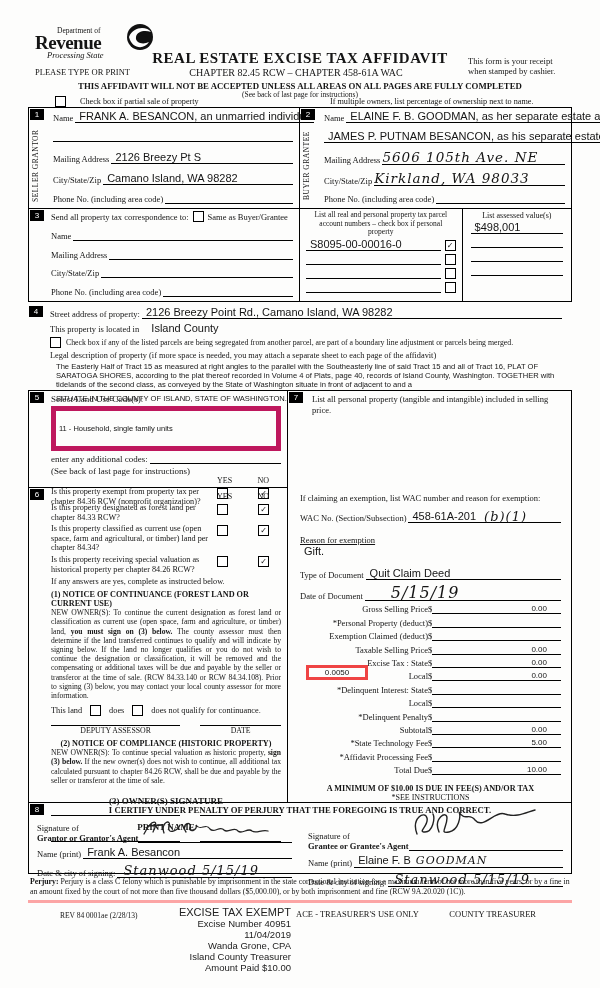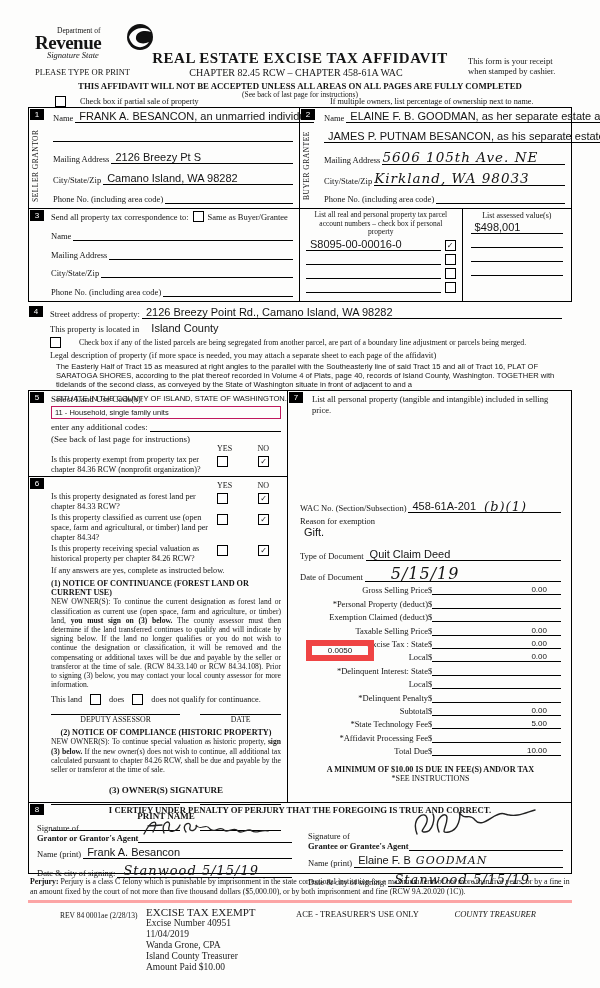--- a/index.html
+++ b/index.html
@@ -45,78 +45,78 @@
   .s3mid .hd{text-align:center;line-height:8.5px;}
   .prow{display:flex;align-items:flex-end;height:14px;gap:4px;}
   .s3right{flex:1;box-sizing:border-box;padding:2px 8px;font-size:8px;}
   .s3right .hd{text-align:center;}
   .arow{display:flex;align-items:flex-end;height:14px;}
   
   .sec4{position:relative;padding:4px 0 2px 22px;height:82px;font-size:8.5px;}
   .sec4 .street{display:flex;align-items:flex-end;width:98%;}
   .legal-txt{font-family:"Liberation Sans",sans-serif;font-size:7.6px;line-height:9px;margin-top:2px;padding-left:6px;}
   .situate{font-family:"Liberation Sans",sans-serif;font-size:7.6px;margin-top:5px;padding-left:6px;}
-  .small-note{font-size:7.8px;display:flex;gap:18px;align-items:center;margin:3px 0;}
+  .small-note{font-size:7.8px;display:flex;gap:5px;align-items:center;margin:3px 0;}
   
   .cols{display:flex;border:1px solid #000;height:411px;}
   .lcol{width:259px;border-right:1px solid #000;display:flex;flex-direction:column;box-sizing:border-box;}
   .box5{border-bottom:1px solid #000;position:relative;padding:3px 6px 2px 22px;height:97px;box-sizing:border-box;}
   .box6{flex:1;position:relative;padding:2px 6px 3px 22px;box-sizing:border-box;font-size:8.2px;}
-  .codebox{border:1px solid #be185d;margin:2px 0;padding:1px 3px;font-family:"Liberation Sans",sans-serif;font-size:7.5px;}
+  .codebox{border:5px solid #be185d;margin:2px 0;padding:13px 3px;font-family:"Liberation Sans",sans-serif;font-size:7.5px;}
   .ynh{display:flex;width:52px;justify-content:space-between;margin-left:auto;margin-right:12px;font-size:8px;}
   .qrow{display:flex;margin-top:2px;}
   .qtext{flex:1;font-size:8.2px;line-height:9.6px;padding-right:4px;}
   .qboxes{width:52px;display:flex;justify-content:space-between;margin-right:12px;padding-top:1px;}
   .n-title{font-weight:bold;font-size:8.2px;margin-top:4px;}
   .n-body{font-size:7.6px;line-height:9.2px;text-align:justify;}
   .thisland{display:flex;gap:8px;align-items:center;font-size:8.3px;margin:5px 0 2px 0;}
   .dual{display:flex;gap:20px;margin-top:9px;}
   .dual .a{flex:1.6;border-bottom:1px solid #000;}
   .dual .b{flex:1;border-bottom:1px solid #000;}
   .dual-lab{display:flex;gap:20px;font-size:7.8px;}
   .dual-lab .a{flex:1.6;text-align:center;}
   .dual-lab .b{flex:1;text-align:center;}
   .center-bold{font-weight:bold;text-align:center;}
   .rcol{flex:1;position:relative;padding:3px 10px 3px 12px;box-sizing:border-box;font-size:8.5px;}
   .pp{margin-left:12px;line-height:10.5px;}
   .mrow{display:flex;align-items:flex-end;height:13.4px;position:relative;}
   .mlabel{width:128px;text-align:right;white-space:nowrap;}
   .mval{font-family:"Liberation Sans",sans-serif;font-size:8px;position:absolute;right:14px;bottom:1px;}
-  .ratebox{position:absolute;left:6px;bottom:1px;width:56px;border:6px solid #ef4444;text-align:center;
+  .ratebox{position:absolute;left:6px;bottom:1px;width:56px;border:3px solid #ef4444;text-align:center;
            font-family:"Liberation Sans",sans-serif;font-size:8px;}
   .minimum{font-weight:bold;text-align:center;font-size:8.2px;margin-top:9px;}
   .seeinstr{text-align:center;font-size:8px;}
   
   .sec8{border:1px solid #000;border-top:none;position:relative;padding:2px 8px 4px 8px;height:64px;box-sizing:content-box;}
   .certify{text-align:center;font-weight:bold;font-size:8.7px;}
   .sigrow{display:flex;gap:16px;margin-top:1px;}
   .sighalf{flex:1;font-size:8.5px;}
   .sigline{display:flex;align-items:flex-end;}
   .siglab{line-height:9.5px;}
   .sig-svg{position:relative;margin-bottom:-4px;}
   .nline{display:flex;align-items:flex-end;margin-top:3px;}
   
   .perjury{border-bottom:3px solid #fca5a5;padding:3px 2px 4px 2px;font-size:7.8px;line-height:9.6px;}
   .footer{position:relative;height:95px;}
   .rev{position:absolute;left:32px;top:8px;font-size:7.5px;}
-  .stamp{position:absolute;left:118px;top:4px;width:145px;text-align:left;
-         font-family:Liberation Serif, serif;font-size:9.5px;line-height:11px;color:#222;}
+  .stamp{position:absolute;left:118px;top:4px;width:145px;text-align:right;
+         font-family:Liberation Sans, sans-serif;font-size:9.5px;line-height:11px;color:#222;}
   .stamp .l1{font-size:11px;white-space:nowrap;}
   .tuse{position:absolute;left:268px;top:6px;font-size:8.5px;}
-  .ctreas{position:absolute;right:36px;top:6px;font-size:8.5px;font-style:italic;}
+  .ctreas{position:absolute;right:36px;top:6px;font-size:8.5px;}
 </style>
 </head>
 <body>
 
 <div class="page">
 
   <div class="logo">
     <div class="logo-top">Department of</div>
     <div class="logo-big">Revenue</div>
-    <div class="logo-sub">Signature State</div>
+    <div class="logo-sub">Processing State</div>
     <span class="swirl">
       <svg width="34" height="32" viewBox="0 0 34 32">
         <circle cx="17" cy="15" r="13" fill="#111"></circle>
         <path d="M6 15 C10 4 24 4 28 10 C22 8 14 9 13 15 C12 21 20 23 26 20 C21 28 9 27 6 15 Z" fill="#fff"></path>
         <path d="M15 12 C19 9 25 11 24 16 C21 13 18 13 15 12 Z" fill="#111"></path>
       </svg>
     </span>
   </div>
   <div class="h-title">REAL ESTATE EXCISE TAX AFFIDAVIT</div>
   <div class="h-please">PLEASE TYPE OR PRINT</div>
@@ -354,28 +354,29 @@
               <span class="a"></span>
               <span class="b"></span>
             </div>
         </div>
       </div>
 
       <div class="rcol">
         <span class="badge">7</span>
         <div class="pp">List all  personal property (tangible and intangible) included in selling price.</div>
         <div style="height:78px;"></div>
+        <div>If claiming an exemption, list WAC number and reason for exemption:</div>
         <div class="fline" style="margin-top:4px;height:16px;">
           <span class="lab">WAC No. (Section/Subsection)</span>
           <span class="ul" style="display:flex;align-items:flex-end;">
             <span class="typed">458-61A-201</span>
             <span class="hand" style="font-size:13px;line-height:11px;padding-left:8px;">(b)(1)</span>
           </span>
         </div>
-        <div style="margin-top:3px;">Reason for exemption</div>
+        <div style="margin-top:12px;text-decoration:underline;">Reason for exemption</div>
         <div class="typed">Gift.</div>
         <div class="fline" style="margin-top:10px;">
           <span class="lab">Type of Document</span>
           <span class="ul"><span class="typed">Quit Claim Deed</span></span>
         </div>
         <div class="fline" style="margin-top:2px;height:19px;">
           <span class="lab">Date of Document</span>
           <span class="ul"><span class="hand" style="font-size:16px;line-height:15px;padding-left:26px;">5/15/19</span></span>
         </div>
 

